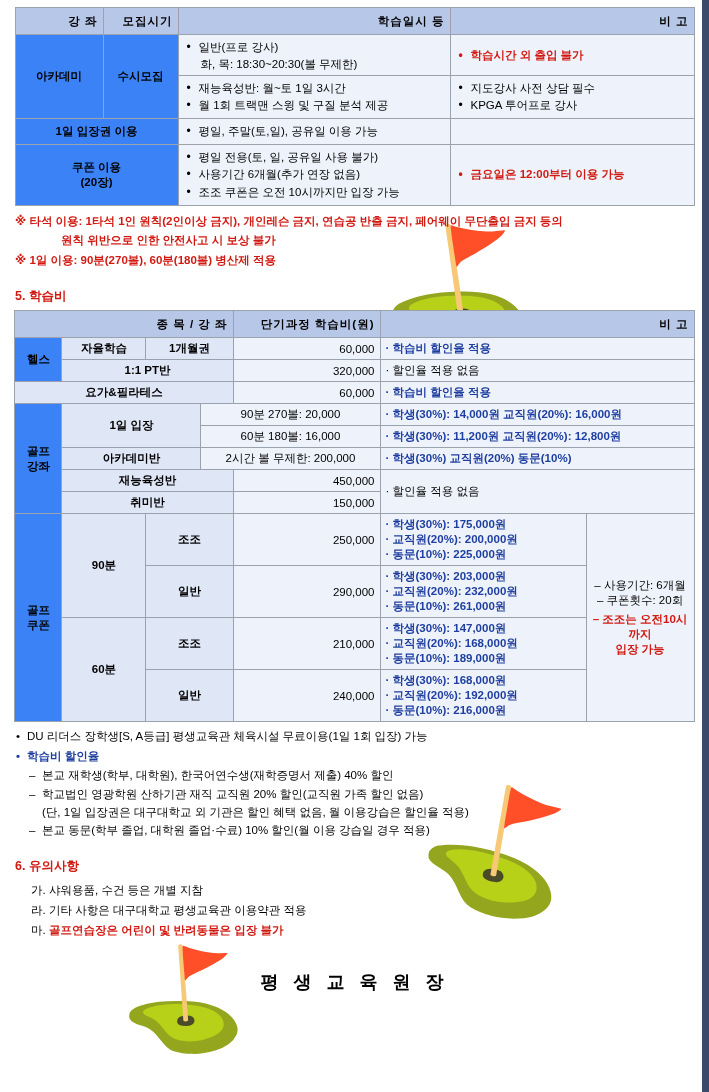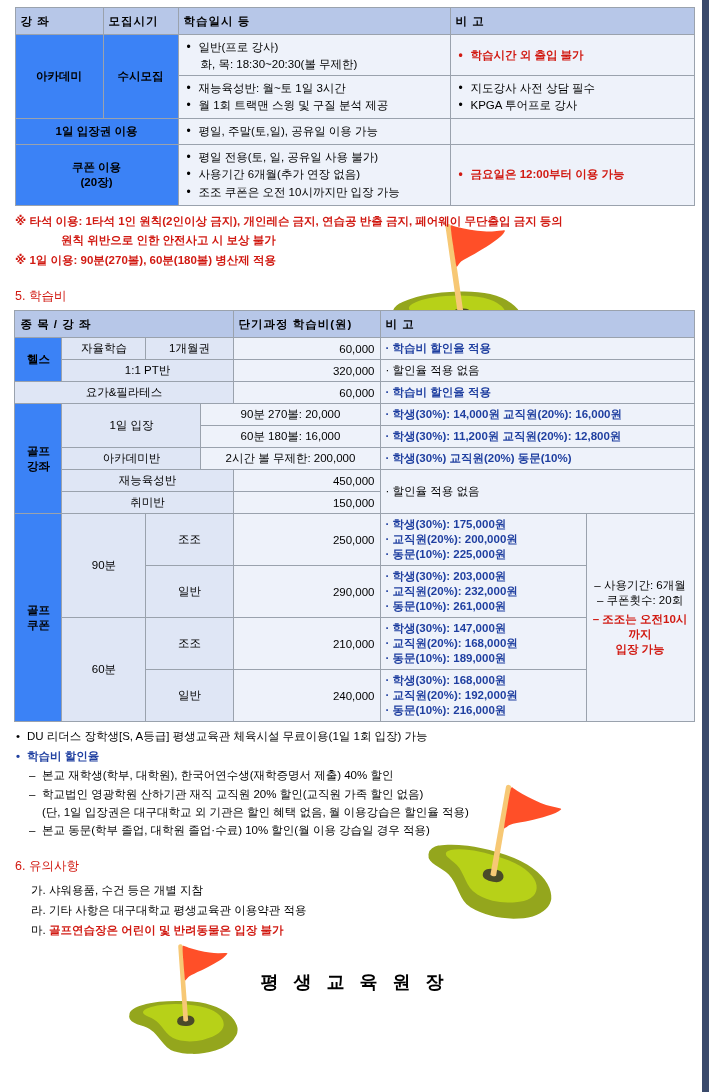--- a/index.html
+++ b/index.html
@@ -32,36 +32,36 @@
   table{border-collapse:collapse;}
   .tbl{width:679px;margin:0 auto;table-layout:fixed;}
   .tbl td,.tbl th{
     border:1px solid #9aa2ad;
     font-size:11.5px;
     padding:3px 5px;
     vertical-align:middle;
   }
   .hdr{
     background:#b7c7e8;
-    text-align:left;
+    text-align:right;
     font-weight:bold;
     font-size:12px;
     letter-spacing:1px;
     height:20px;
   }
   .lbl{
     background:#3b82f6;
     text-align:center;
     font-weight:bold;
     font-size:12px;
   }
   .lbl2{
     background:#dfe6f5;
     text-align:center;
-    font-weight:normal;
+    font-weight:bold;
     font-size:12px;
   }
   .cell{background:#eef2fa;}
   .c{text-align:center;}
   .r{text-align:right;margin-left:8px;}
   ul.b{margin:0;padding-left:13px;list-style:none;}
   ul.b li{position:relative;padding-left:2px;margin:1px 0;line-height:1.45;}
   ul.b li:before{
     content:"\2022";
     position:absolute;left:-10px;top:0;
@@ -70,21 +70,21 @@
   .redb{color:#d11a12;font-weight:bold;}
   .blue{color:#1f3fa0;font-weight:bold;}
   .note{
     width:679px;margin:6px auto 0;
     font-size:11.5px;line-height:1.7;
   }
   .note .ln{display:block;padding-left:16px;text-indent:-16px;}
   .note .ln2{display:block;padding-left:46px;}
   .sect{
     width:679px;margin:18px auto 5px;
-    font-size:12.5px;font-weight:normal;color:#d11a12;
+    font-size:12.5px;font-weight:bold;color:#d11a12;
   }
   .bullets{
     width:679px;margin:5px auto 0;
     font-size:11.5px;line-height:1.6;
   }
   .bullets .bi{position:relative;padding-left:12px;margin-bottom:1px;}
   .bullets .bi:before{content:"\2022";position:absolute;left:1px;top:0;}
   .sub{padding-left:14px;}
   .sub .ln{position:relative;padding-left:13px;}
   .sub .ln:before{content:"\2013";position:absolute;left:0;top:0;}

